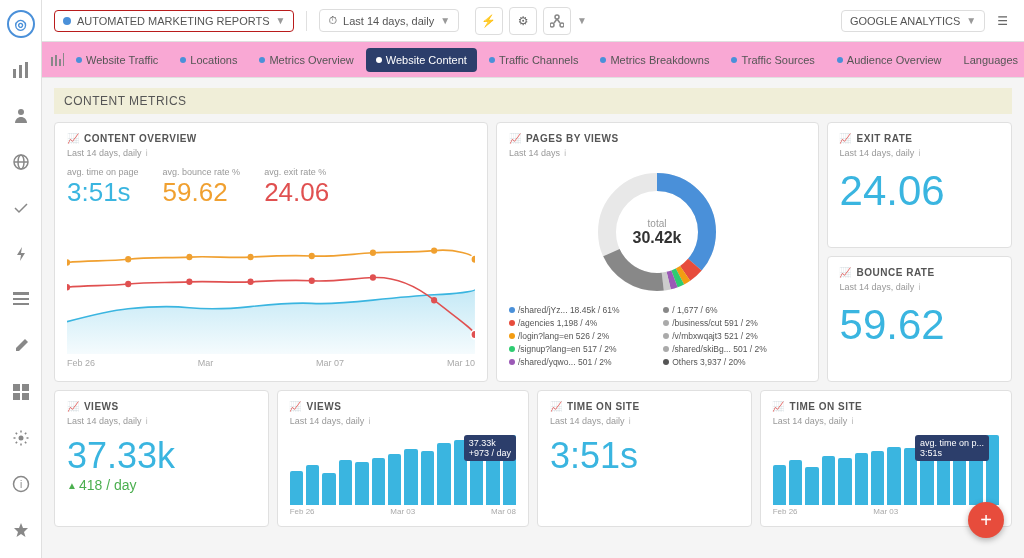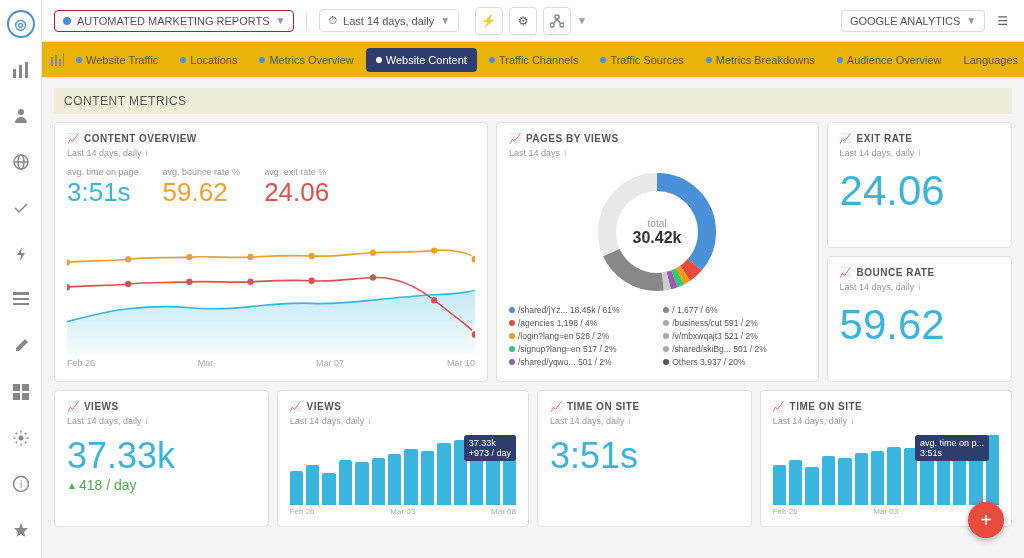--- a/index.html
+++ b/index.html
@@ -58,21 +58,21 @@
     .topbar-spacer { flex: 1; }
     .topbar-ga {
       display: flex; align-items: center; gap: 6px;
       border: 1px solid #ddd; border-radius: 4px; padding: 4px 8px;
       cursor: pointer; font-size: 11px; color: #555;
     }
     .topbar-menu { cursor: pointer; color: #666; padding: 4px; }
 
     
     .nav-tabs {
-      background: #eab308;
+      background: #f9a8d4;
       border-bottom: 1px solid #e0e0e0;
       padding: 0 8px;
       display: flex;
       align-items: center;
       height: 36px;
       gap: 2px;
       flex-shrink: 0;
     }
     .nav-tab-icon { width: 20px; height: 20px; display: flex; align-items: center; justify-content: center; color: #888; }
     .nav-tab {
@@ -326,25 +326,25 @@
     <div class="nav-tab active">
       <span class="dot"></span>
       <span>Website Content</span>
     </div>
     <div class="nav-tab">
       <span class="dot"></span>
       <span>Traffic Channels</span>
     </div>
     <div class="nav-tab">
       <span class="dot"></span>
+      <span>Metrics Breakdowns</span>
+    </div>
+    <div class="nav-tab">
+      <span class="dot"></span>
       <span>Traffic Sources</span>
-    </div>
-    <div class="nav-tab">
-      <span class="dot"></span>
-      <span>Metrics Breakdowns</span>
     </div>
     <div class="nav-tab">
       <span class="dot"></span>
       <span>Audience Overview</span>
     </div>
     <div class="nav-tab">
       <span>Languages</span>
     </div>
 
   </div>

